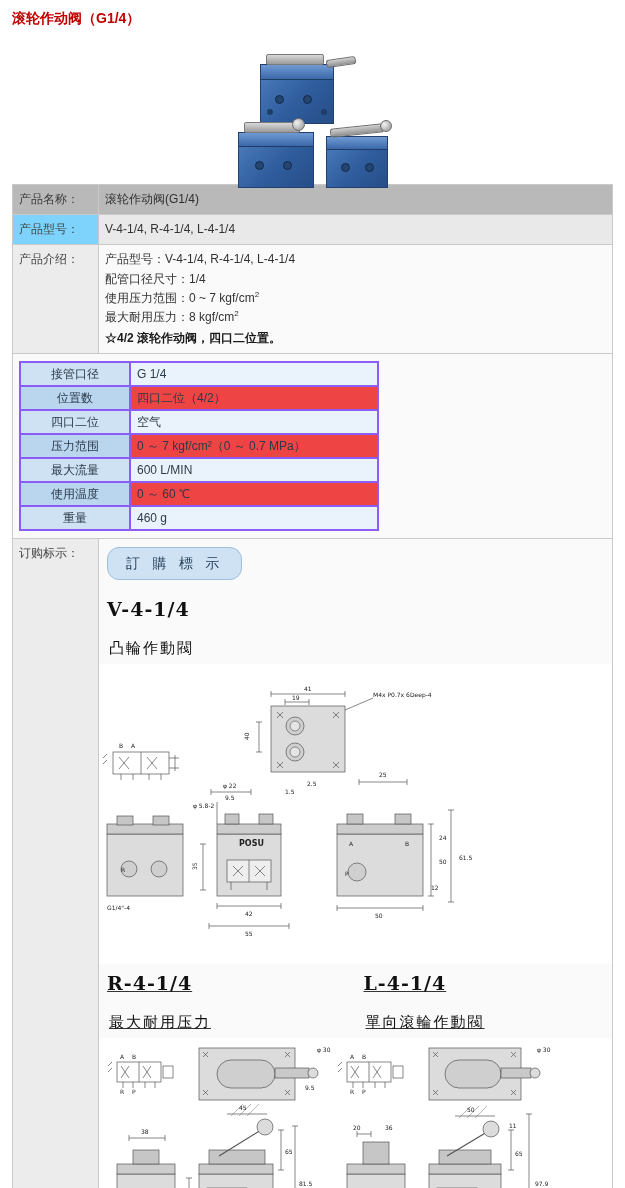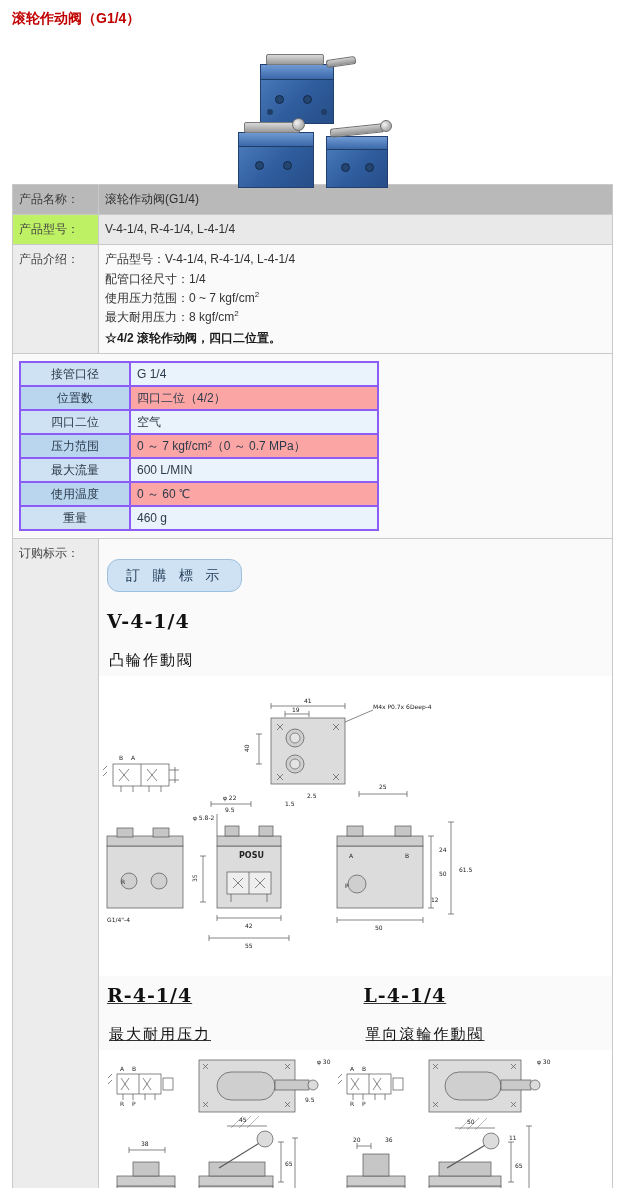--- a/index.html
+++ b/index.html
@@ -89,21 +89,21 @@
   }
   .pval {
     flex:1 1 auto;
     padding:5px 6px;
     background:#fafafa;
     font-size:12px;
     line-height:1.6;
   }
   .row-head .plabel { background:#b9b9b9; color:#3a3a3a; }
   .row-head .pval { background:#b9b9b9; color:#2f2f2f; }
-  .row-model .plabel { background:#bef264; }
+  .row-model .plabel { background:#7dd3fc; }
   .row-model .pval { background:#e9e9e9; }
 
   .intro-line { white-space:nowrap; }
   sup { font-size:8px; vertical-align:super; }
   .intro-star { font-weight:bold; color:#1a1a1a; padding-top:2px; }
 
   
   .dtable {
     border-collapse:collapse;
     width:360px;
@@ -121,35 +121,35 @@
     background:#cfe2f3;
     color:#2b3a4a;
     text-align:center;
   }
   .dtable td.v {
     background:#eaf3fb;
     color:#2b3a4a;
     text-align:left;
   }
   .dtable tr.alt td.k { background:#b9d6ee; }
-  .dtable tr.alt td.v { background:#fca5a5; }
+  .dtable tr.alt td.v { background:#ef4444; }
 
   
   .order-wrap { padding:6px 0 10px 0; }
   .order-badge {
     display:inline-block;
     background:#cfe2f3;
     border:1px solid #9dc0de;
     border-radius:12px;
     padding:4px 18px;
     font-family:"DejaVu Serif", serif;
     font-size:14px;
     letter-spacing:4px;
     color:#1f3a55;
-    margin:14px 0 10px 8px;
+    margin:2px 0 10px 8px;
   }
   .model-head {
     font-family:"DejaVu Serif", serif;
     font-weight:bold;
     font-size:19px;
     color:#111;
     margin:4px 0 2px 8px;
     letter-spacing:1px;
   }
   .model-sub {

